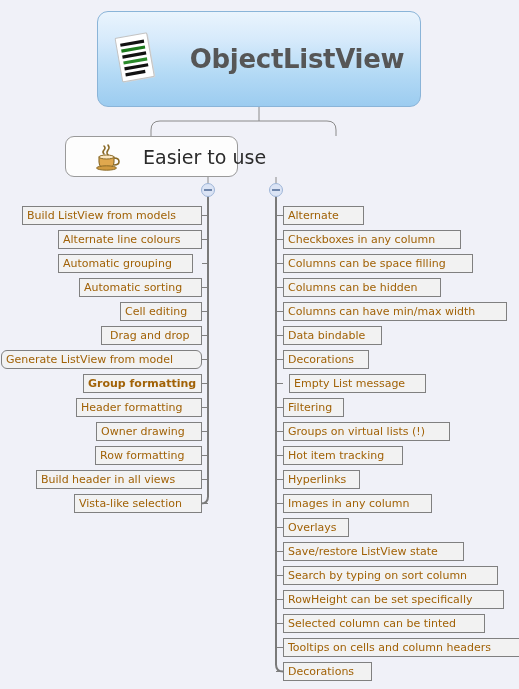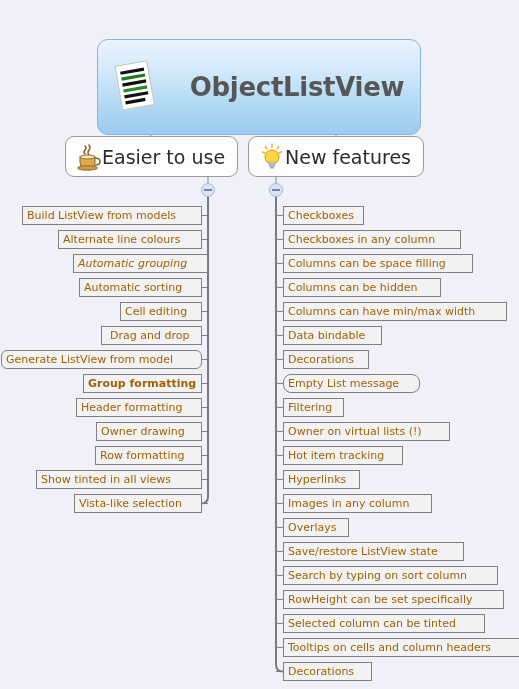--- a/index.html
+++ b/index.html
@@ -39,21 +39,20 @@
     width: 324px;
     height: 96px;
     box-sizing: border-box;
     border: 1px solid #8ab4d8;
     border-radius: 11px;
     background: linear-gradient(to bottom, #eaf4fd 0%, #d6eafb 30%, #b4daf5 65%, #9cccf0 100%);
     display: flex;
     align-items: center;
     justify-content: center;
     gap: 30px;
-    margin-top: 28px;
   }
   .root-title {
     font-size: 26px;
     font-weight: bold;
     color: #565656;
     letter-spacing: -0.3px;
     white-space: nowrap;
   }
 
   
@@ -67,22 +66,22 @@
   
   .branch-node {
     position: absolute;
     box-sizing: border-box;
     height: 41px;
     border: 1px solid #9a9a9a;
     border-radius: 9px;
     background: #fdfdfd;
     display: flex;
     align-items: center;
-    padding: 0 10px;
-    gap: 0;
+    padding: 0 29px;
+    gap: 22px;
   }
   .branch-label {
     font-size: 19px;
     color: #2b2b2b;
     white-space: nowrap;
   }
   #branch-left  { left: 65px;  top: 136px; width: 173px; }
   #branch-right { left: 248px; top: 136px; width: 176px; }
 
   .cup-icon, .bulb-icon {
@@ -205,66 +204,48 @@
         <path d="M13 2 q2 2.5 0 5 q-2 2.5 0 5" stroke="#8a6a26" stroke-width="1.6" fill="none" stroke-linecap="round"></path>
         <path d="M4 14 h15 v5 a7.5 7.5 0 0 1 -15 0 z" fill="#e0a84e" stroke="#8a6a26" stroke-width="1.1"></path>
         <path d="M19 15 q5 0 5 3.5 t-5 3.5" fill="none" stroke="#8a6a26" stroke-width="1.6"></path>
         <ellipse cx="11.5" cy="14" rx="7.5" ry="2" fill="#fbe6c0" stroke="#8a6a26" stroke-width="1"></ellipse>
         <ellipse cx="11.5" cy="25" rx="10" ry="2.2" fill="#d19a3f" stroke="#8a6a26" stroke-width="1"></ellipse>
       </svg>
     </span>
     <span class="branch-label">Easier to use</span>
   </div>
 
-  <div class="branch-node" id="branch-right">
-    <span class="bulb-icon">
-      <svg width="26" height="28" viewBox="0 0 26 28">
-        <g stroke="#e8b425" stroke-width="1.5" stroke-linecap="round">
-          <line x1="13" y1="1" x2="13" y2="4"></line>
-          <line x1="6.5" y1="3.5" x2="8" y2="6"></line>
-          <line x1="19.5" y1="3.5" x2="18" y2="6"></line>
-          <line x1="3.5" y1="9" x2="6" y2="10"></line>
-          <line x1="22.5" y1="9" x2="20" y2="10"></line>
-        </g>
-        <circle cx="13" cy="14" r="7" fill="#fdd53f" stroke="#d69a10" stroke-width="1"></circle>
-        <path d="M10 19 h6 v2 h-6 z" fill="#e8e8e8" stroke="#9a9a9a" stroke-width="0.8"></path>
-        <path d="M10.5 21.5 h5 v2 h-5 z" fill="#cfcfcf" stroke="#9a9a9a" stroke-width="0.8"></path>
-        <path d="M11 24 h4 v1.6 h-4 z" fill="#b5b5b5"></path>
-      </svg>
-    </span>
-    <span class="branch-label">New features</span>
-  </div>
 
   <div class="collapse-toggle" id="toggle-left"></div>
   <div class="collapse-toggle" id="toggle-right"></div>
 
   <div id="leaves">
       <div class="leaf left" style="top: 206px; width: 180px; left: 22px;">Build ListView from models</div>
       <div class="leaf left" style="top: 230px; width: 144px; left: 58px;">Alternate line colours</div>
-      <div class="leaf left" style="top: 254px; width: 135px; left: 73px; font-style: italic;">Automatic grouping</div>
+      <div class="leaf left" style="top: 254px; width: 135px; left: 58px;">Automatic grouping</div>
       <div class="leaf left" style="top: 278px; width: 123px; left: 79px;">Automatic sorting</div>
       <div class="leaf left" style="top: 302px; width: 82px; left: 120px;">Cell editing</div>
       <div class="leaf left" style="top: 326px; width: 101px; left: 101px; padding-left: 8px;">Drag and drop</div>
       <div class="leaf left" style="top: 350px; width: 201px; left: 1px; border-radius: 6px;">Generate ListView from model</div>
       <div class="leaf left" style="top: 374px; width: 119px; left: 83px; font-weight: bold;">Group formatting</div>
       <div class="leaf left" style="top: 398px; width: 126px; left: 76px;">Header formatting</div>
       <div class="leaf left" style="top: 422px; width: 106px; left: 96px;">Owner drawing</div>
       <div class="leaf left" style="top: 446px; width: 107px; left: 95px;">Row formatting</div>
-      <div class="leaf left" style="top: 470px; width: 166px; left: 36px;">Show tinted in all views</div>
+      <div class="leaf left" style="top: 470px; width: 166px; left: 36px;">Build header in all views</div>
       <div class="leaf left" style="top: 494px; width: 128px; left: 74px;">Vista-like selection</div>
-      <div class="leaf right" style="top: 206px; width: 81px; left: 283px;">Checkboxes</div>
+      <div class="leaf right" style="top: 206px; width: 81px; left: 283px;">Alternate</div>
       <div class="leaf right" style="top: 230px; width: 178px; left: 283px;">Checkboxes in any column</div>
       <div class="leaf right" style="top: 254px; width: 190px; left: 283px;">Columns can be space filling</div>
       <div class="leaf right" style="top: 278px; width: 158px; left: 283px;">Columns can be hidden</div>
       <div class="leaf right" style="top: 302px; width: 224px; left: 283px;">Columns can have min/max width</div>
       <div class="leaf right" style="top: 326px; width: 99px; left: 283px;">Data bindable</div>
       <div class="leaf right" style="top: 350px; width: 86px; left: 283px;">Decorations</div>
-      <div class="leaf right" style="top: 374px; width: 137px; left: 283px; border-radius: 8px;">Empty List message</div>
+      <div class="leaf right" style="top: 374px; width: 137px; left: 289px;">Empty List message</div>
       <div class="leaf right" style="top: 398px; width: 61px; left: 283px;">Filtering</div>
-      <div class="leaf right" style="top: 422px; width: 167px; left: 283px;">Owner on virtual lists (!)</div>
+      <div class="leaf right" style="top: 422px; width: 167px; left: 283px;">Groups on virtual lists (!)</div>
       <div class="leaf right" style="top: 446px; width: 120px; left: 283px;">Hot item tracking</div>
       <div class="leaf right" style="top: 470px; width: 77px; left: 283px;">Hyperlinks</div>
       <div class="leaf right" style="top: 494px; width: 149px; left: 283px;">Images in any column</div>
       <div class="leaf right" style="top: 518px; width: 66px; left: 283px;">Overlays</div>
       <div class="leaf right" style="top: 542px; width: 181px; left: 283px;">Save/restore ListView state</div>
       <div class="leaf right" style="top: 566px; width: 215px; left: 283px;">Search by typing on sort column</div>
       <div class="leaf right" style="top: 590px; width: 221px; left: 283px;">RowHeight can be set specifically</div>
       <div class="leaf right" style="top: 614px; width: 202px; left: 283px;">Selected column can be tinted</div>
       <div class="leaf right" style="top: 638px; width: 242px; left: 283px;">Tooltips on cells and column headers</div>
       <div class="leaf right" style="top: 662px; width: 89px; left: 283px;">Decorations</div>

